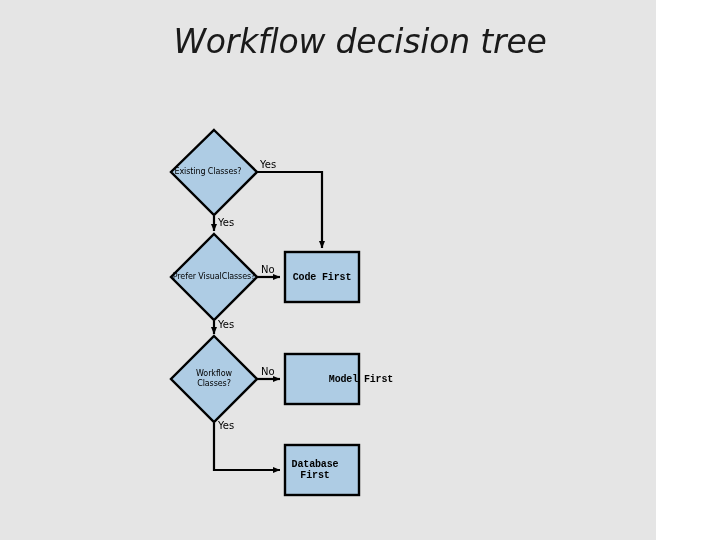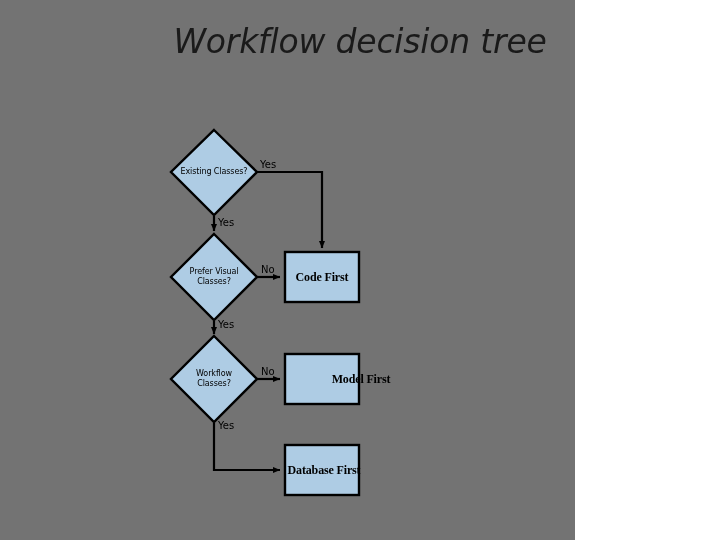--- a/index.html
+++ b/index.html
@@ -11,23 +11,23 @@
     width: 720px;
     height: 540px;
     overflow: hidden;
     font-family: "Liberation Sans", sans-serif;
     position: relative;
   }
 
   #slide {
     position: absolute;
     left: 0; top: 0;
-    width: 575px;
+    width: 656px;
     height: 540px;
-    background: #737373;
+    background: #e5e5e5;
   }
 
   
   #title {
     position: absolute;
     left: 0;
     top: 22px;
     width: 720px;
     text-align: center;
     font-family: "DejaVu Sans", sans-serif;
@@ -59,22 +59,22 @@
     pointer-events: none;
   }
   .diamond-label {
     font-family: "DejaVu Sans", sans-serif;
     font-size: 8px;
     line-height: 10px;
     font-weight: 400;
     letter-spacing: -0.1px;
   }
   .box-label {
-    font-family: Liberation Serif, serif;
-    font-size: 12px;
+    font-family: Liberation Mono, monospace;
+    font-size: 10px;
     font-weight: 700;
     line-height: 11px;
     letter-spacing: -0.15px;
     border-radius: 9px;
   }
   .edge-label {
     position: absolute;
     font-family: "DejaVu Sans", sans-serif;
     font-size: 10px;
     line-height: 9px;
@@ -132,37 +132,37 @@
     
     <rect x="285" y="252" width="74" height="50" fill="#AECCE4" stroke="#000000" stroke-width="2.4"></rect>
 
     
     <rect x="285" y="354" width="74" height="50" fill="#AECCE4" stroke="#000000" stroke-width="2.4"></rect>
 
     
     <rect x="285" y="445" width="74" height="50" fill="#AECCE4" stroke="#000000" stroke-width="2.4"></rect>
   </svg>
 
-  <div class="node-label diamond-label" style="left:171px; top:162px; width:86px; height:20px;">Existing Classes?</div>
+  <div class="node-label diamond-label" style="left:165px; top:162px; width:86px; height:20px;">Existing Classes?</div>
 
-  <div class="node-label diamond-label" style="left:171px; top:266px; width:86px; height:22px; flex-direction:column;">
+  <div class="node-label diamond-label" style="left:171px; top:266px; width:86px; height:22px; flex-direction:row;">
     <span>Prefer Visual</span>
     <span>Classes?</span>
   </div>
 
   <div class="node-label diamond-label" style="left:171px; top:368px; width:86px; height:22px; flex-direction:column;">
     <span>Workflow</span>
     <span>Classes?</span>
   </div>
 
   <div class="node-label box-label" style="left:285px; top:252px; width:74px; height:50px;">Code First</div>
 
   <div class="node-label box-label" style="left:285px; top:354px; width:74px; height:50px;margin-left:39px;">Model First</div>
 
-  <div class="node-label box-label" style="left:287px; top:445px; width:74px; height:50px;">Database First</div>
+  <div class="node-label box-label" style="left:278px; top:445px; width:74px; height:50px;">Database First</div>
 
   <div class="edge-label" style="left:260px; top:160px;">Yes</div>
 
   <div class="edge-label" style="left:218px; top:218px;">Yes</div>
 
   <div class="edge-label" style="left:261px; top:265px;">No</div>
 
   <div class="edge-label" style="left:218px; top:320px;">Yes</div>
 
   <div class="edge-label" style="left:261px; top:367px;">No</div>

